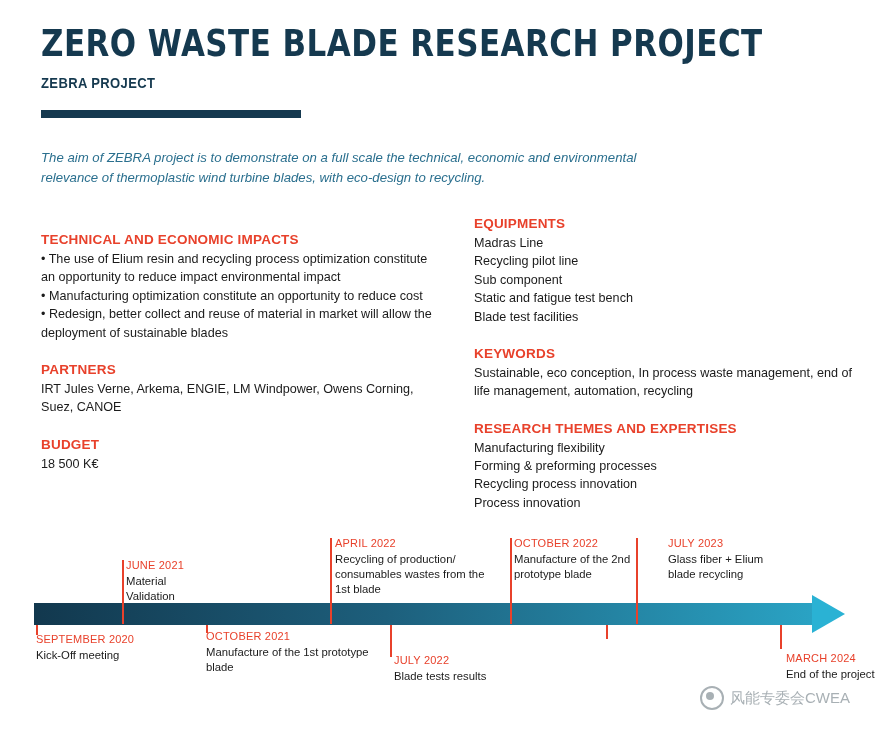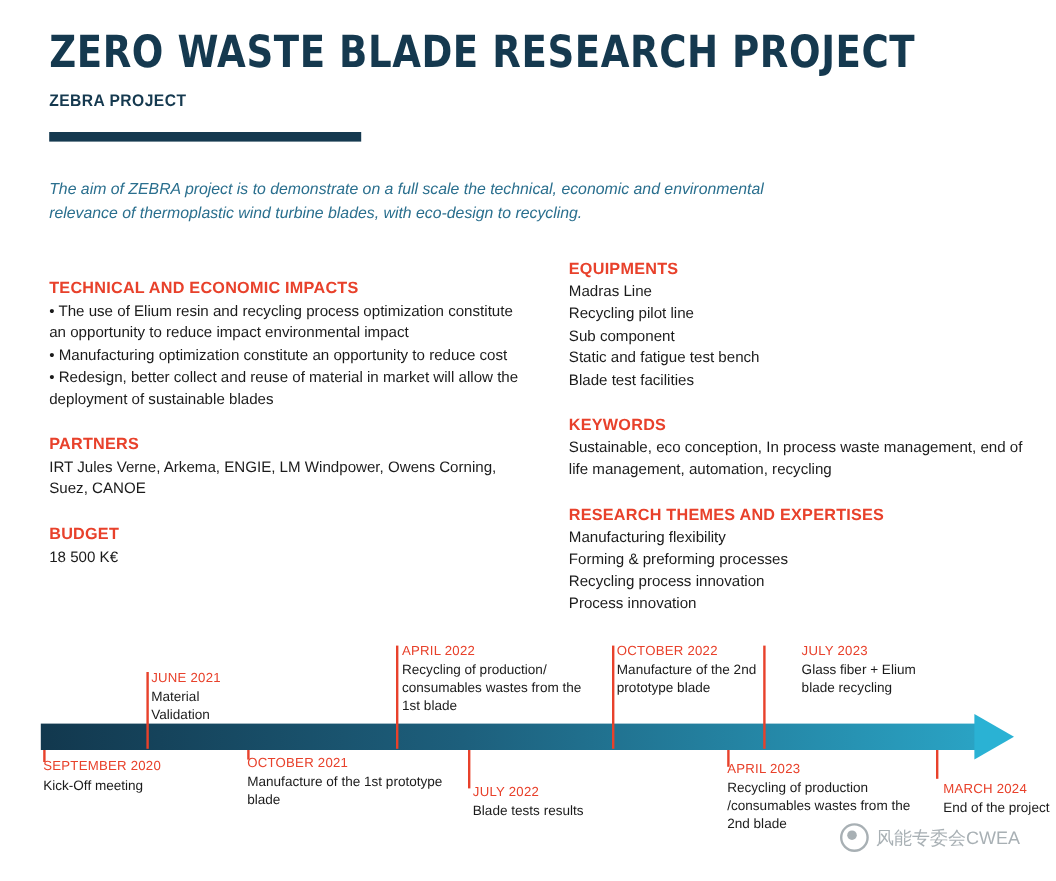--- a/index.html
+++ b/index.html
@@ -275,24 +275,20 @@
       <span>Blade tests results</span>
     </div>
 
     <div class="tick" style="left:510px; top:18px; height:86px;"></div>
     <div class="ev" style="left:514px; top:16px; width:120px;">
       <span class="d">OCTOBER 2022</span>
       <span>Manufacture of the 2nd prototype blade</span>
     </div>
 
     <div class="tick" style="left:606px; top:105px; height:14px;"></div>
-    <div class="ev" style="left:606px; top:114px; width:170px;">
-      <span class="d">APRIL 2023</span>
-      <span>Recycling of production /consumables wastes from the 2nd blade</span>
-    </div>
 
     <div class="tick" style="left:636px; top:18px; height:86px;"></div>
     <div class="ev" style="left:641px; top:16px; width:110px;margin-left:27px;">
       <span class="d">JULY 2023</span>
       <span>Glass fiber + Elium blade recycling</span>
     </div>
 
     <div class="tick" style="left:780px; top:105px; height:24px;"></div>
     <div class="ev" style="left:786px; top:131px; width:95px;">
       <span class="d">MARCH 2024</span>

